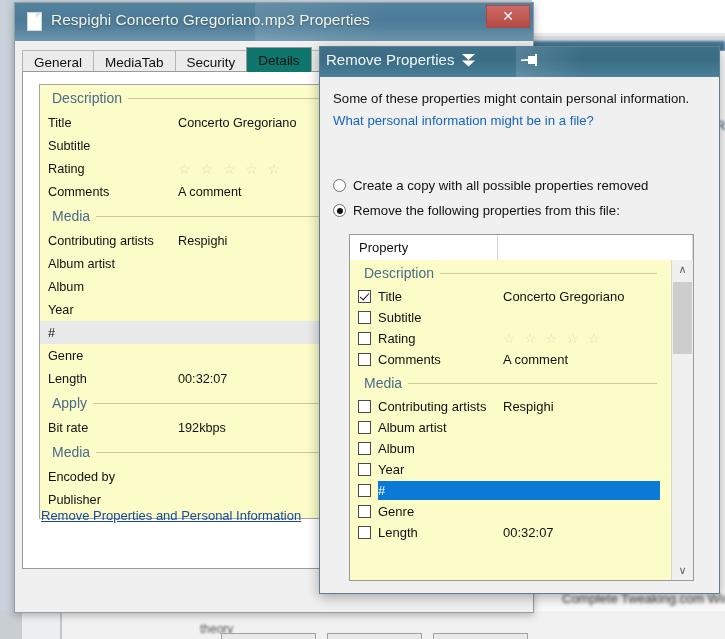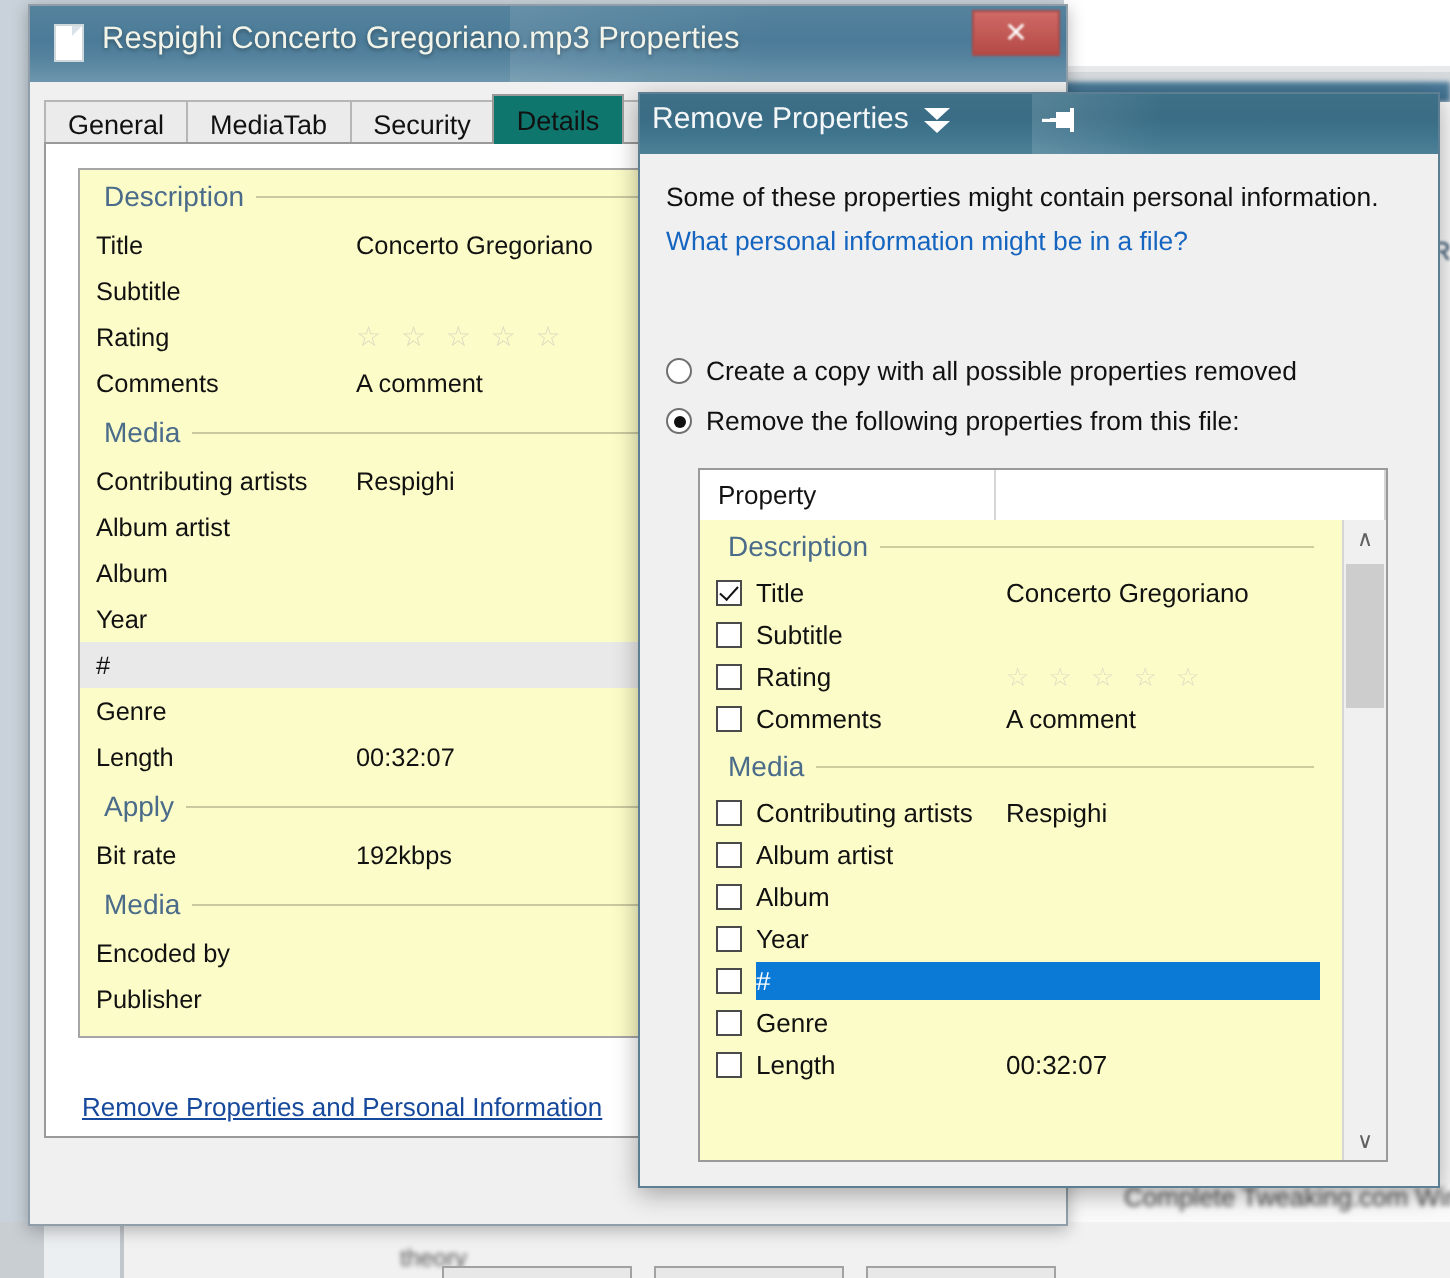--- a/index.html
+++ b/index.html
@@ -64,21 +64,21 @@
   #details-list{position:absolute;left:16px;top:12px;right:16px;height:435px;
      border:1px solid #a6a6a6;background:#fcfcc8;box-sizing:border-box;overflow:hidden;}
   .d-group{display:flex;align-items:center;height:26px;padding-left:12px;}
   .d-group .g-label{font-size:14px;color:#4a6b8a;padding-right:6px;white-space:nowrap;}
   .d-group .g-rule{flex:1;height:1px;background:#c9c9a0;margin-right:4px;}
   .d-row{display:flex;height:23px;align-items:center;font-size:12.7px;color:#111;}
   .d-row.sel{background:#e9e9e9;}
   .d-name{width:138px;padding-left:8px;box-sizing:border-box;white-space:nowrap;}
   .d-val{white-space:nowrap;}
   .stars{color:#d9d9c0;font-size:14px;letter-spacing:3px;}
-  #remove-link{position:absolute;left:18px;top:474px;font-size:13px;color:#16499c;
+  #remove-link{position:absolute;left:18px;top:436px;font-size:13px;color:#16499c;
      text-decoration:underline;cursor:pointer;}
   
   .mw-btn{position:absolute;top:592px;width:95px;height:26px;font-size:13px;color:#111;
     background:#e8e8e8;border:1px solid #a2a2a2;box-sizing:border-box;
     display:flex;align-items:center;justify-content:center;}
   #mw-ok{left:206px;}
   #mw-cancel{left:312px;}
   #mw-apply{left:418px;color:#9b9b9b;}
 
   

